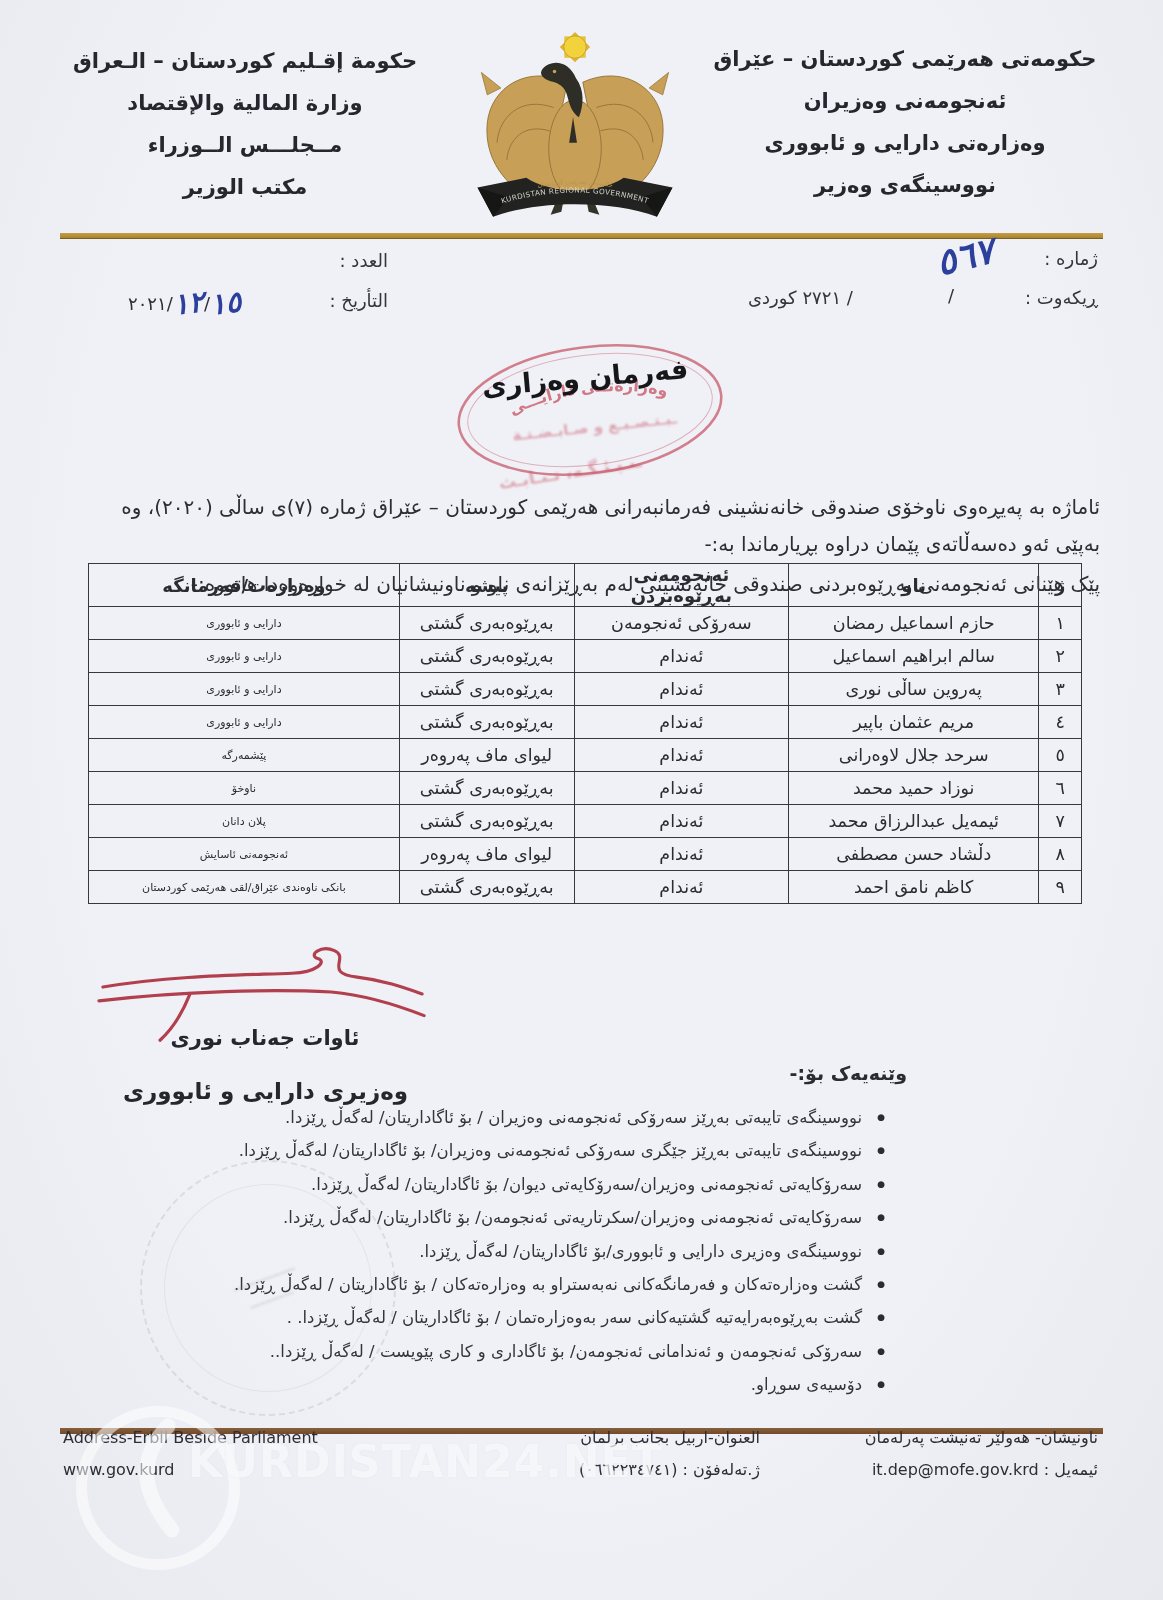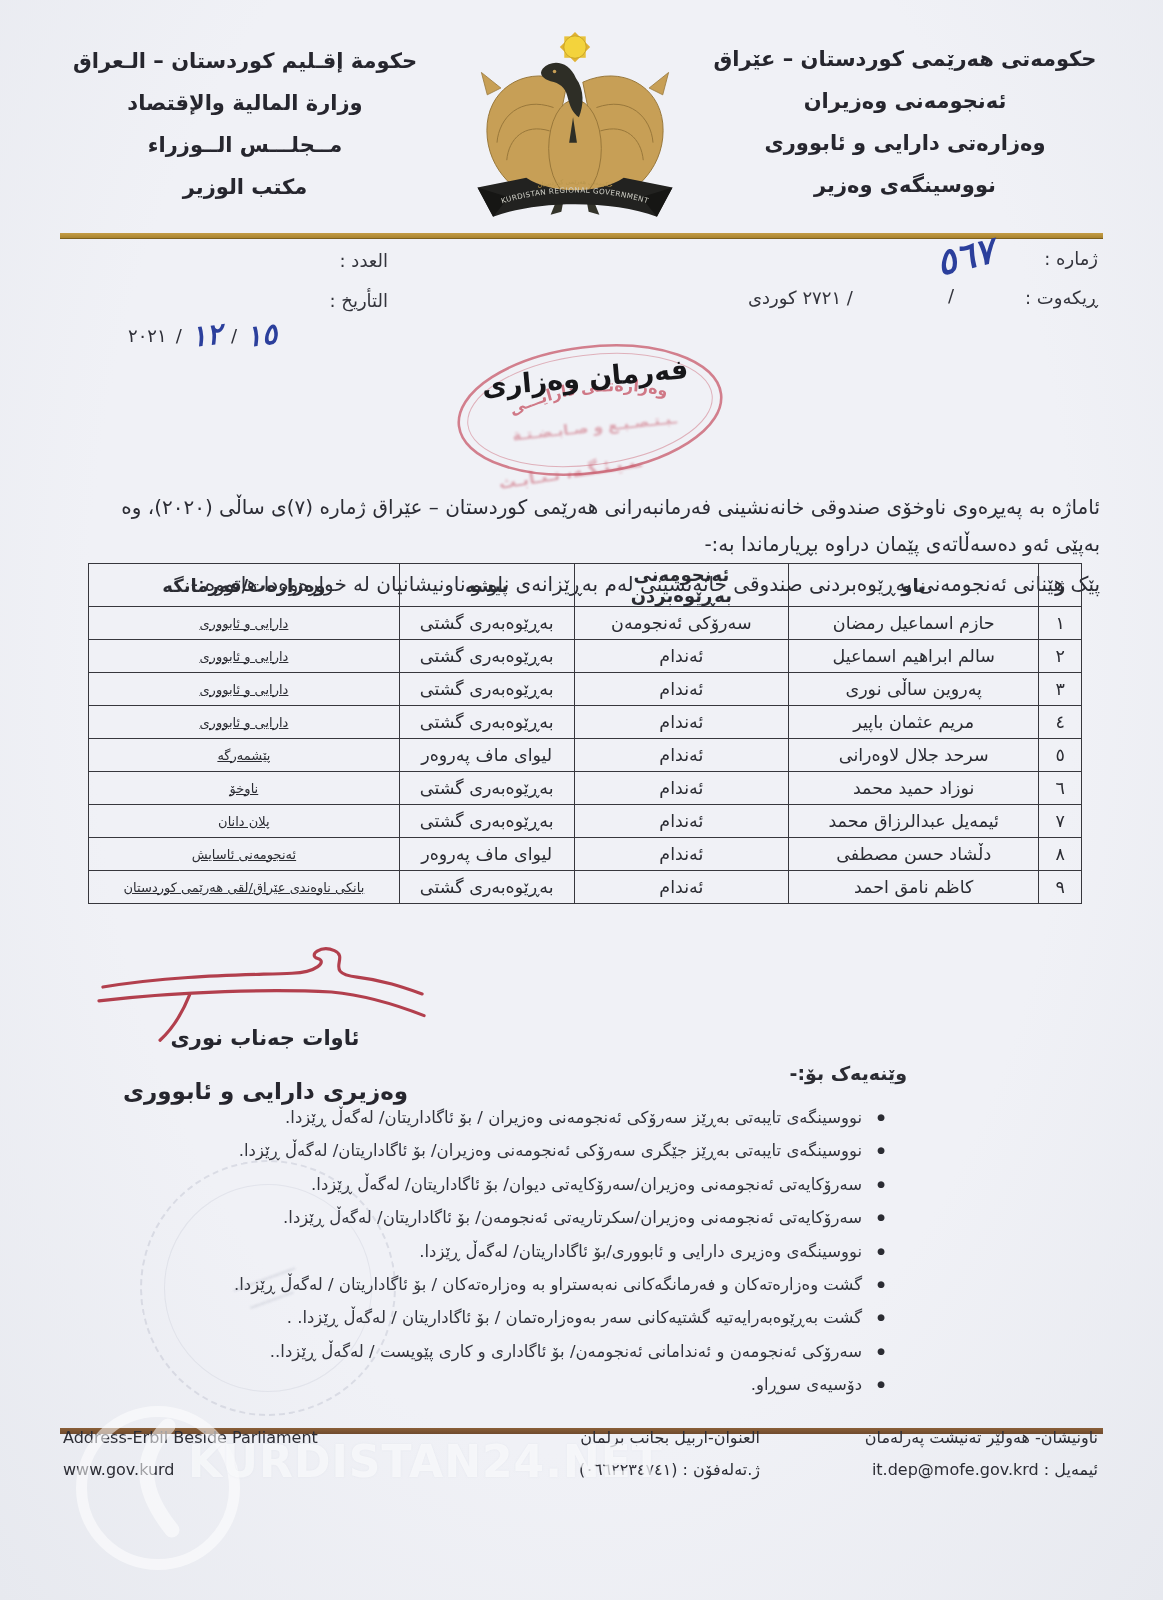--- a/index.html
+++ b/index.html
@@ -18,36 +18,36 @@
   .hdr-block{position:absolute;text-align:center;font-weight:bold;font-size:21px;line-height:42px;color:#26262e;}
   .hdr-ar{left:55px;top:40px;width:380px;}
   .hdr-ku{left:695px;top:38px;width:420px;}
   .emblem{position:absolute;left:458px;top:22px;width:234px;height:212px;}
   .rule-gold{position:absolute;left:60px;top:233px;width:1043px;height:5px;
     background:linear-gradient(#c59d46,#a9842f);border-bottom:1px solid #7d601e;}
   
   .ref-label{position:absolute;font-size:18px;color:#33343c;}
   .hand{color:#2b3f9c;font-style:italic;}
   .hand-num{position:absolute;font-size:36px;font-weight:bold;transform:rotate(-14deg);letter-spacing:3px;}
-  .date-row{position:absolute;left:128px;top:286px;display:flex;gap:9px;align-items:center;font-size:18px;margin-top:32px;}
+  .date-row{position:absolute;left:128px;top:286px;display:flex;align-items:center;font-size:18px;}
   .date-row .hand{font-size:29px;font-weight:bold;transform:rotate(-7deg);}
   
   .stamp{position:absolute;left:440px;top:325px;width:300px;height:170px;transform:rotate(-7deg);opacity:.85;}
   .stamp-smudge{position:absolute;color:#c44a5c;opacity:.45;filter:blur(1.1px);font-size:15px;font-weight:bold;letter-spacing:-1px;}
   .order-title{position:absolute;left:470px;top:362px;width:230px;text-align:center;
     font-size:27px;font-weight:bold;color:#17171a;transform:rotate(-5deg);letter-spacing:.5px;}
   
   .body-line{position:absolute;left:63px;width:1037px;direction:rtl;text-align:right;font-size:20px;color:#2c2d35;margin-top:40px;}
   
   .order-table{position:absolute;left:88px;top:563px;width:994px;border-collapse:collapse;direction:rtl;font-size:17.5px;color:#2b2c33;}
   .order-table th,.order-table td{border:1.6px solid #37373d;text-align:center;padding:0 8px;}
   .order-table th{height:40px;font-size:18px;font-weight:bold;}
   .order-table td{height:32px;}
   .col-no{width:4.3%;}.col-name{width:25.2%;}.col-role{width:21.6%;}.col-prof{width:17.6%;}.col-min{width:31.3%;}
-  .order-table td.cell-min{font-size:13px;text-decoration:underline;}
+  .order-table td.cell-min{font-size:11px;}
   
   .sig-svg{position:absolute;left:95px;top:935px;width:335px;height:110px;}
   .sig-name{position:absolute;left:110px;top:1026px;width:310px;text-align:center;font-size:21px;font-weight:bold;color:#26262e;}
   .sig-title{position:absolute;left:88px;top:1078px;width:355px;text-align:center;font-size:23px;font-weight:bold;color:#26262e;}
   
   .cc-heading{position:absolute;right:256px;top:1062px;direction:rtl;font-size:19px;font-weight:bold;color:#2b2c33;text-align:center;}
   .cc-list{position:absolute;right:278px;left:70px;top:1108px;direction:rtl;}
   .cc-item{display:flex;align-items:baseline;gap:15px;height:33.4px;font-size:16.5px;color:#33343c;}
   .cc-dot{font-size:9px;color:#2b2c33;position:relative;top:-3px;}
   

